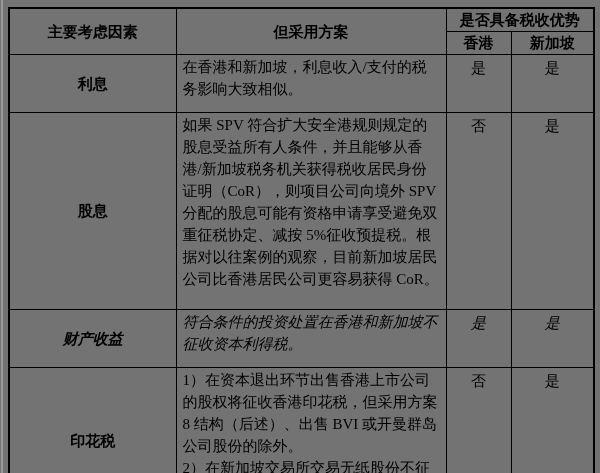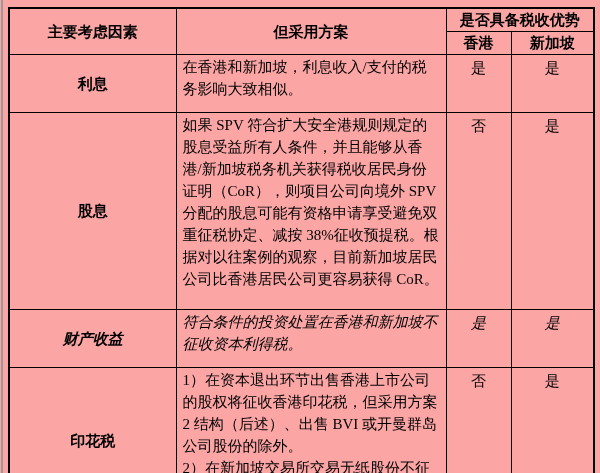--- a/index.html
+++ b/index.html
@@ -9,21 +9,21 @@
     width: 600px;
     height: 473px;
     overflow: hidden;
     font-family: "Liberation Serif", "DejaVu Serif", serif;
     color: #000000;
   }
   .page {
     position: relative;
     width: 600px;
     height: 473px;
-    background: #fca5a5;
+    background: #737373;
   }
   .page-edge {
     position: absolute;
     left: 1px;
     top: 0;
     width: 2px;
     height: 473px;
     background: #9a9a9a;
   }
   table.tax-table {
@@ -98,37 +98,37 @@
         <td class="factor">利息</td>
         <td class="analysis">
           <div class="para">在香港和新加坡，利息收入/支付的税务影响大致相似。</div>
         </td>
         <td class="val">是</td>
         <td class="val">是</td>
       </tr>
       <tr class="r-dividend">
         <td class="factor">股息</td>
         <td class="analysis">
-          <div class="para">如果 SPV 符合扩大安全港规则规定的股息受益所有人条件，并且能够从香港/新加坡税务机关获得税收居民身份证明（CoR），则项目公司向境外 SPV 分配的股息可能有资格申请享受避免双重征税协定、减按 38%征收预提税。根据对以往案例的观察，目前新加坡居民公司比香港居民公司更容易获得 CoR。</div>
+          <div class="para">如果 SPV 符合扩大安全港规则规定的股息受益所有人条件，并且能够从香港/新加坡税务机关获得税收居民身份证明（CoR），则项目公司向境外 SPV 分配的股息可能有资格申请享受避免双重征税协定、减按 5%征收预提税。根据对以往案例的观察，目前新加坡居民公司比香港居民公司更容易获得 CoR。</div>
         </td>
         <td class="val">否</td>
         <td class="val">是</td>
       </tr>
       <tr class="r-property">
         <td class="factor">财产收益</td>
         <td class="analysis">
           <div class="para">符合条件的投资处置在香港和新加坡不征收资本利得税。</div>
         </td>
         <td class="val">是</td>
         <td class="val">是</td>
       </tr>
       <tr class="r-stamp">
         <td class="factor">印花税</td>
         <td class="analysis">
-          <div class="para">1）在资本退出环节出售香港上市公司的股权将征收香港印花税，但采用方案 2 结构（后述）、出售 BVI 或开曼群岛公司股份的除外。</div>
+          <div class="para">1）在资本退出环节出售香港上市公司的股权将征收香港印花税，但采用方案 8 结构（后述）、出售 BVI 或开曼群岛公司股份的除外。</div>
           <div class="para">2）在新加坡交易所交易无纸股份不征印花税。</div>
         </td>
         <td class="val">否</td>
         <td class="val">是</td>
       </tr>
     </tbody>
   </table>
 </div>
 
 </body></html>

